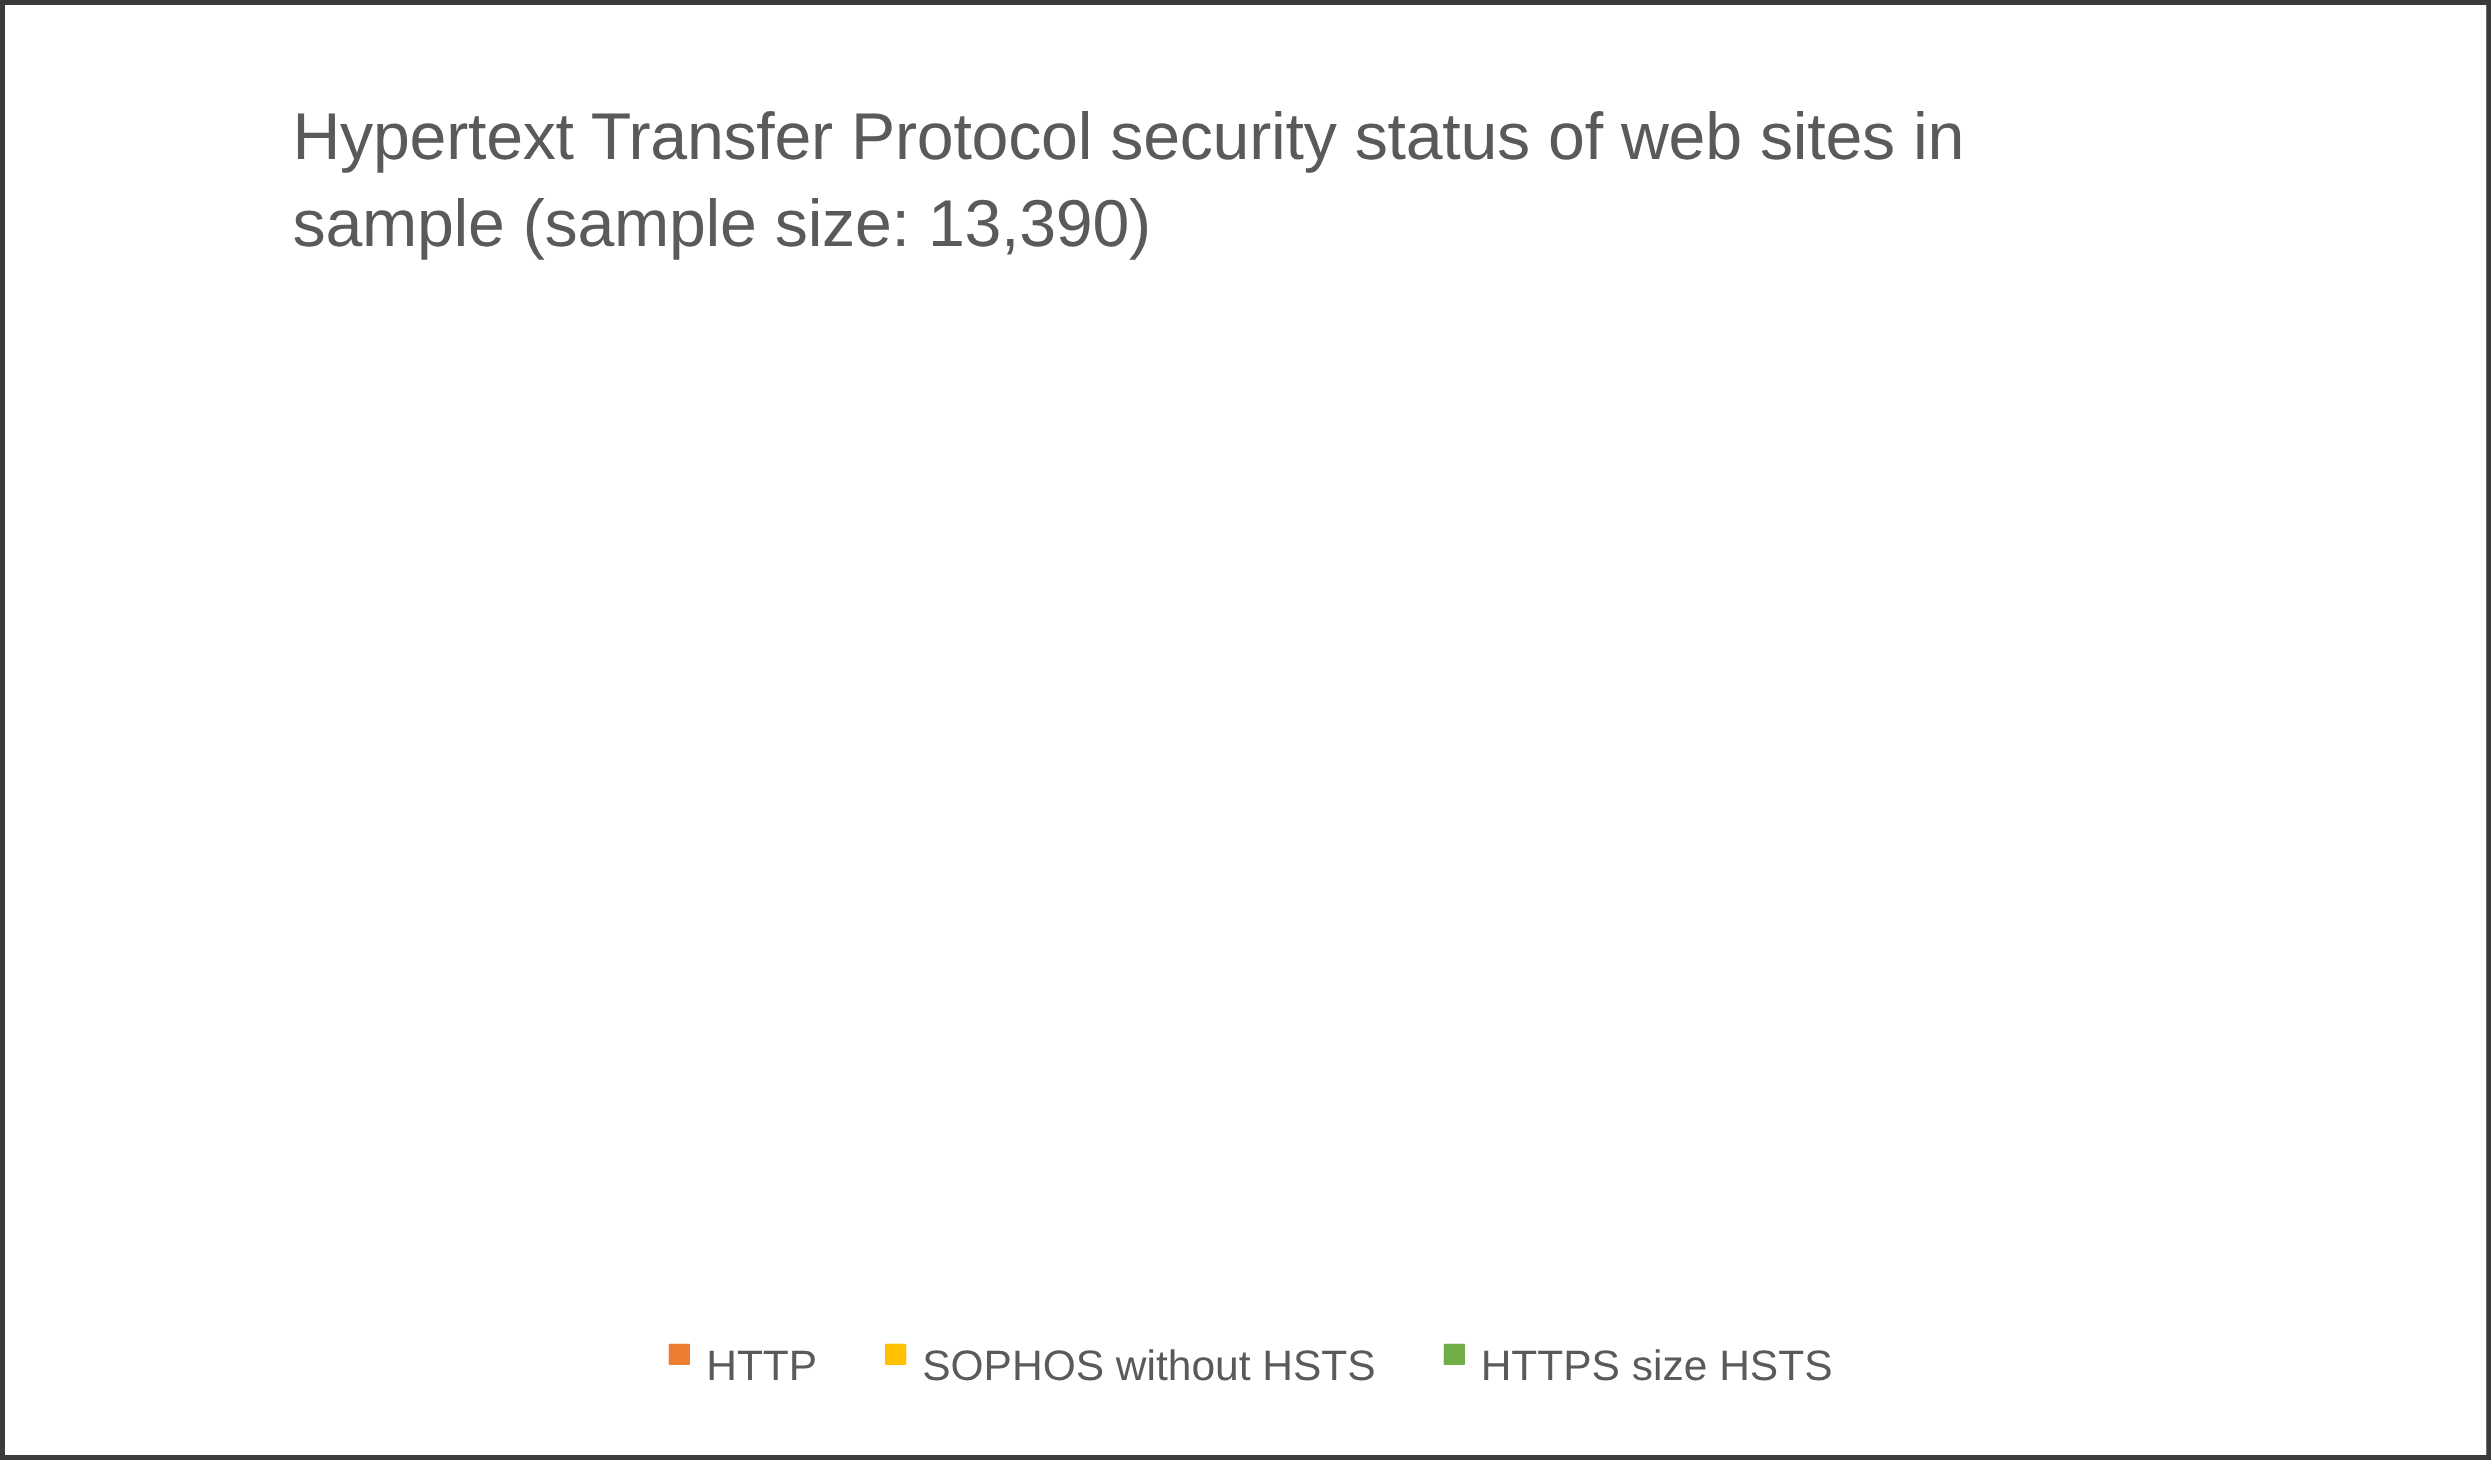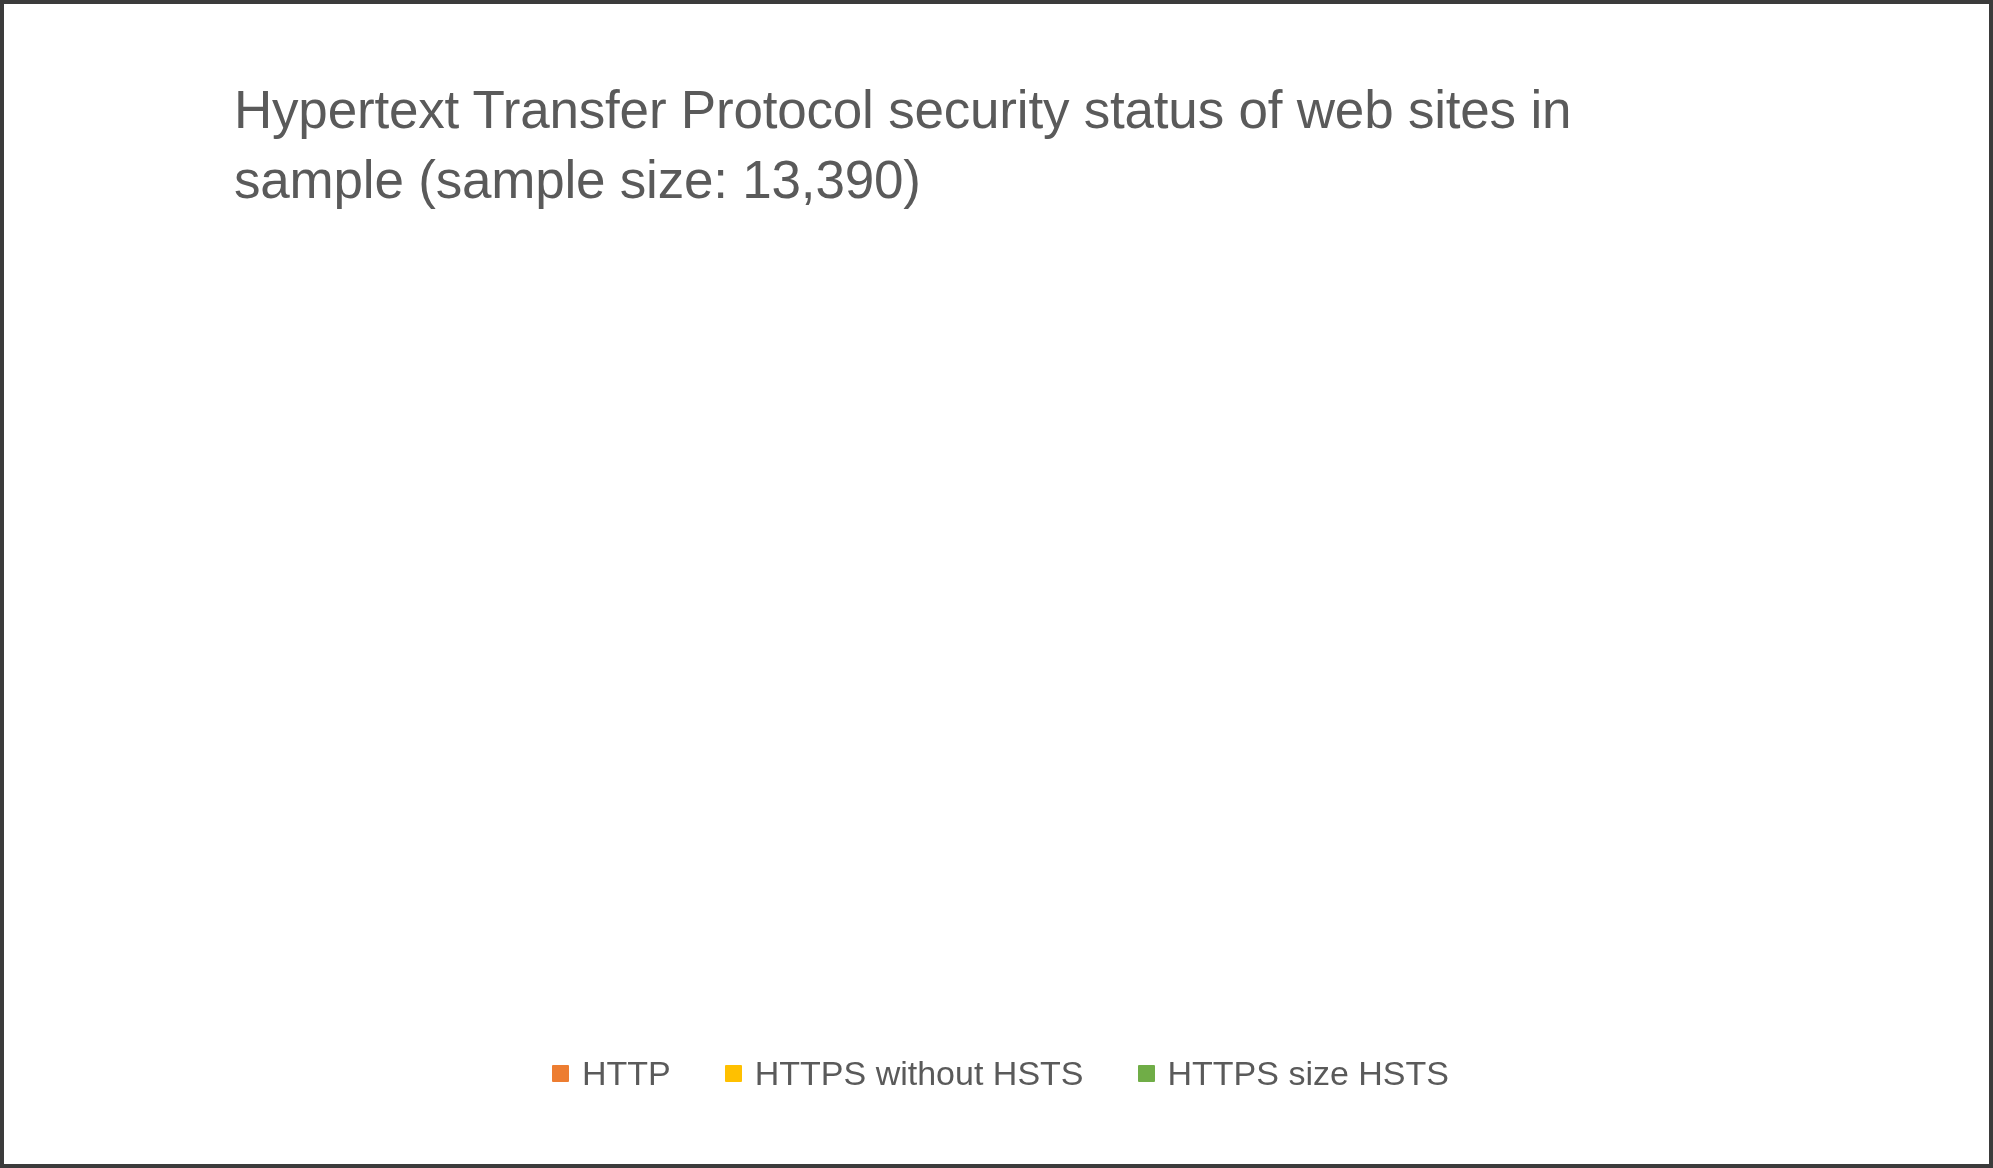--- a/index.html
+++ b/index.html
@@ -74,20 +74,21 @@
     width: 17px;
     height: 17px;
     flex: 0 0 auto;
     border-radius: 1px;
   }
   .legend-label {
     font-size: 34px;
     color: #5a5a5a;
     white-space: nowrap;
     line-height: 1;
+    margin-top: 20px;
   }
   
   .logo {
     position: absolute;
     right: 28px;
     bottom: 34px;
     width: 248px;
     height: 54px;
   }
   .logo svg { display: block; width: 100%; height: 100%; }
@@ -101,21 +102,21 @@
 <span>sample (sample size: 13,390)</span></div>
 
 
   <div class="legend">
     <div class="legend-item">
       <span class="legend-swatch" style="background:#ED7D31"></span>
       <span class="legend-label">HTTP</span>
     </div>
     <div class="legend-item">
       <span class="legend-swatch" style="background:#FFC000"></span>
-      <span class="legend-label">HTTPS without HSTS</span>
+      <span class="legend-label">SOPHOS without HSTS</span>
     </div>
     <div class="legend-item">
       <span class="legend-swatch" style="background:#70AD47"></span>
       <span class="legend-label">HTTPS size HSTS</span>
     </div>
   </div>
 
 
 </div>
 

